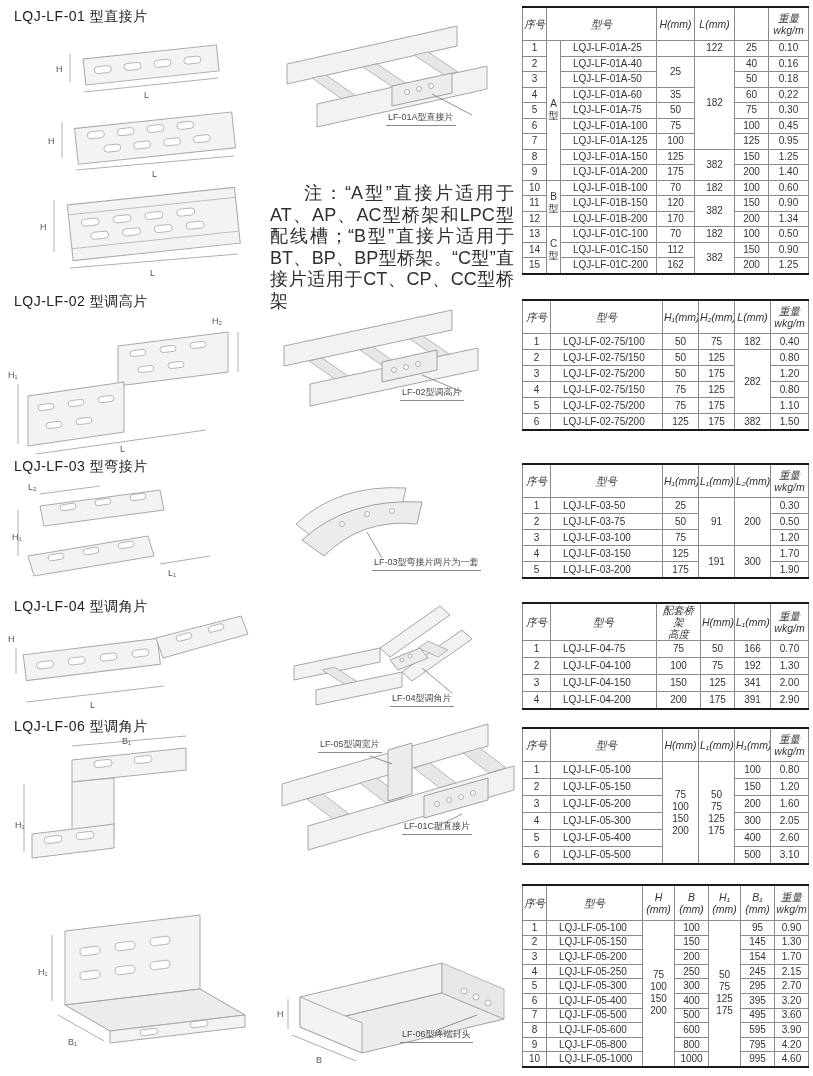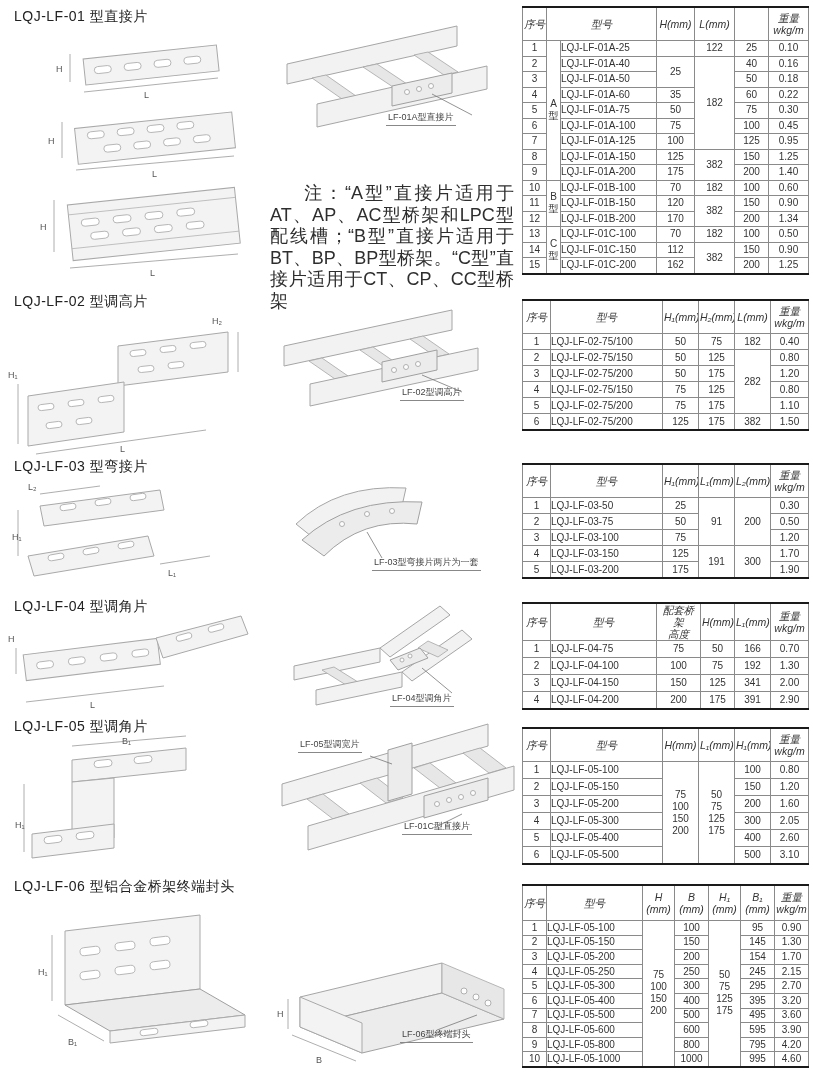--- a/index.html
+++ b/index.html
@@ -23,21 +23,21 @@
   .dimline{stroke:#999;stroke-width:.8;}
   .lead{stroke:#777;stroke-width:.8;}
   .tbl{position:absolute;}
   .tbl table{border-collapse:collapse;table-layout:fixed;width:287px;
              border-top:2px solid #1a1a1a;border-bottom:2px solid #1a1a1a;
              border-left:1px solid #666;border-right:1px solid #666;background:#fff;}
   .tbl th,.tbl td{border:1px solid #8a8a8a;font-size:10px;font-weight:400;color:#333;
                   text-align:center;vertical-align:middle;white-space:pre-line;
                   line-height:12px;padding:0 1px;overflow:hidden;}
   .tbl th{height:32px;font-size:10.5px;font-style:italic;}
-  .tbl .model{text-align:left;padding-left:0;}
+  .tbl .model{text-align:left;padding-left:12px;}
   .t1 td{height:14.5px;} .t2 td{height:15px;} .t3 td{height:15px;}
   .t4 td{height:16px;}   .t5 td{height:16px;} .t6 td{height:13.6px;}
   .t4 th{height:36px;}   .t6 th{height:34px;}
 </style>
 </head>
 <body>
 
 <div id="page">
 
   <div class="title" style="left:14px;top:8px">LQJ-LF-01 型直接片</div>
@@ -532,21 +532,21 @@
             <td class="model">LQJ-LF-04-200</td>
             <td>200</td>
             <td>175</td>
             <td>391</td>
             <td>2.90</td>
           </tr>
         </tbody>
       </table>
     </div>
 
-  <div class="title" style="left:14px;top:718px">LQJ-LF-05 型调角片</div>
+  <div class="title" style="left:14px;top:718px">LQJ-LF-06 型调角片</div>
 
   <svg class="drw" style="left:14px;top:734px" width="215" height="140" viewBox="0 0 215 140">
     <polygon class="plate" points="58,26 172,14 172,36 58,48"></polygon>
     <rect class="slot" x="80" y="26" width="18" height="7" rx="3.5" transform="rotate(-6 89 29)"></rect>
     <rect class="slot" x="120" y="22" width="18" height="7" rx="3.5" transform="rotate(-6 129 25)"></rect>
     <polygon class="plate" points="58,48 100,44 100,104 58,108"></polygon>
     <polygon class="plate" points="18,100 100,90 100,114 18,124"></polygon>
     <rect class="slot" x="30" y="102" width="18" height="7" rx="3.5" transform="rotate(-7 39 105)"></rect>
     <rect class="slot" x="62" y="98" width="18" height="7" rx="3.5" transform="rotate(-7 71 101)"></rect>
     <line class="dimline" x1="58" y1="12" x2="172" y2="2"></line>
@@ -564,21 +564,21 @@
     <polygon class="rail" points="36,138 242,78 242,102 36,162"></polygon>
     <polygon class="plate2" points="116,62 140,55 140,106 116,113"></polygon>
     <polygon class="plate2" points="152,108 216,90 216,112 152,130"></polygon>
     <circle class="hole" cx="165" cy="116" r="2.5"></circle>
     <circle class="hole" cx="177" cy="112" r="2.5"></circle>
     <circle class="hole" cx="189" cy="109" r="2.5"></circle>
     <circle class="hole" cx="201" cy="105" r="2.5"></circle>
     <line class="lead" x1="98" y1="68" x2="120" y2="76"></line>
     <line class="lead" x1="190" y1="126" x2="162" y2="140"></line>
   </svg>
-  <div class="caption" style="left:298px;top:738px">LF-05型调宽片</div>
+  <div class="caption" style="left:318px;top:738px">LF-05型调宽片</div>
   <div class="caption" style="left:402px;top:820px">LF-01C型直接片</div>
 
   <div class="tbl t5" style="left:522px;top:727px">
       <table>
         <colgroup>
           <col style="width: 28px;">
           <col style="width: 112px;">
           <col style="width: 36px;">
           <col style="width: 36px;">
           <col style="width: 36px;">
@@ -637,21 +637,20 @@
           <tr>
             <td>6</td>
             <td class="model">LQJ-LF-05-500</td>
             <td>500</td>
             <td>3.10</td>
           </tr>
         </tbody>
       </table>
     </div>
 
-  <div class="title" style="left:14px;top:878px">LQJ-LF-06 型铝合金桥架终端封头</div>
 
   <svg class="drw" style="left:10px;top:893px" width="250" height="180" viewBox="0 0 250 180">
     <polygon class="plate" points="55,38 190,22 190,96 55,112"></polygon>
     <rect class="slot" x="70" y="54" width="20" height="8" rx="4" transform="rotate(-7 80 58)"></rect>
     <rect class="slot" x="105" y="49" width="20" height="8" rx="4" transform="rotate(-7 115 53)"></rect>
     <rect class="slot" x="140" y="44" width="20" height="8" rx="4" transform="rotate(-7 150 48)"></rect>
     <rect class="slot" x="70" y="78" width="20" height="8" rx="4" transform="rotate(-7 80 82)"></rect>
     <rect class="slot" x="105" y="73" width="20" height="8" rx="4" transform="rotate(-7 115 77)"></rect>
     <rect class="slot" x="140" y="68" width="20" height="8" rx="4" transform="rotate(-7 150 72)"></rect>
     <polygon class="plate2" points="55,112 190,96 235,122 100,138"></polygon>

